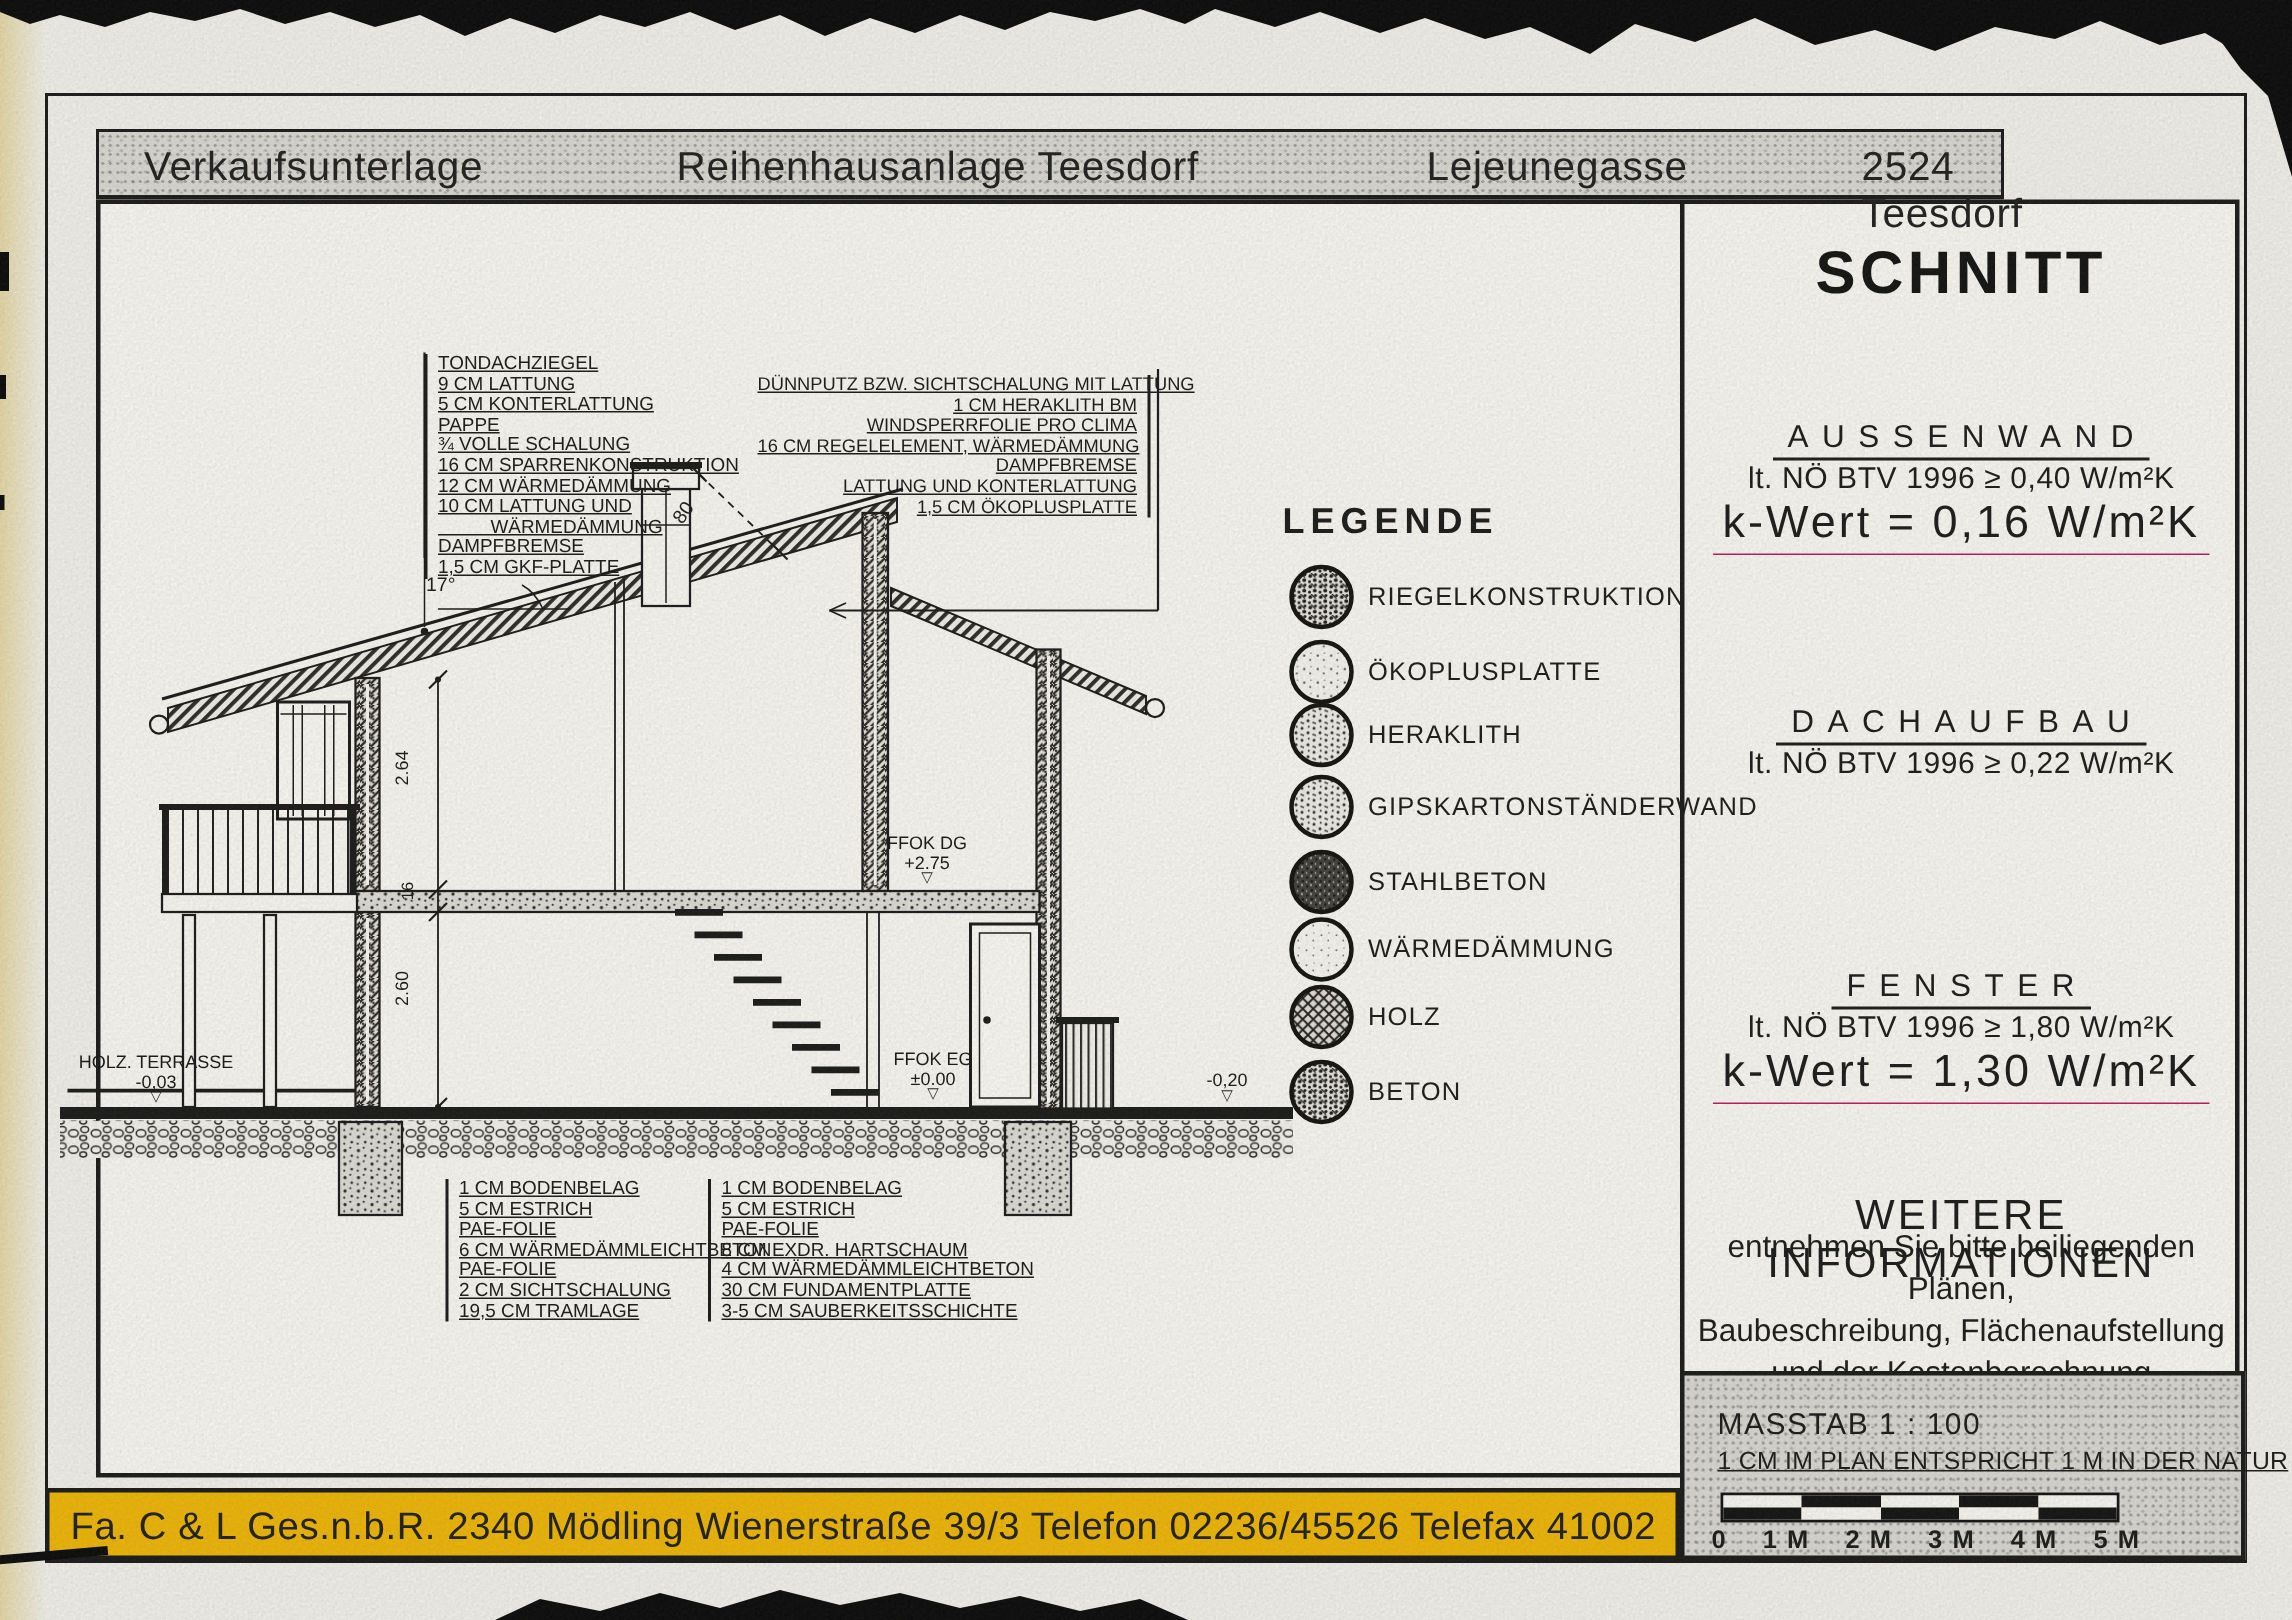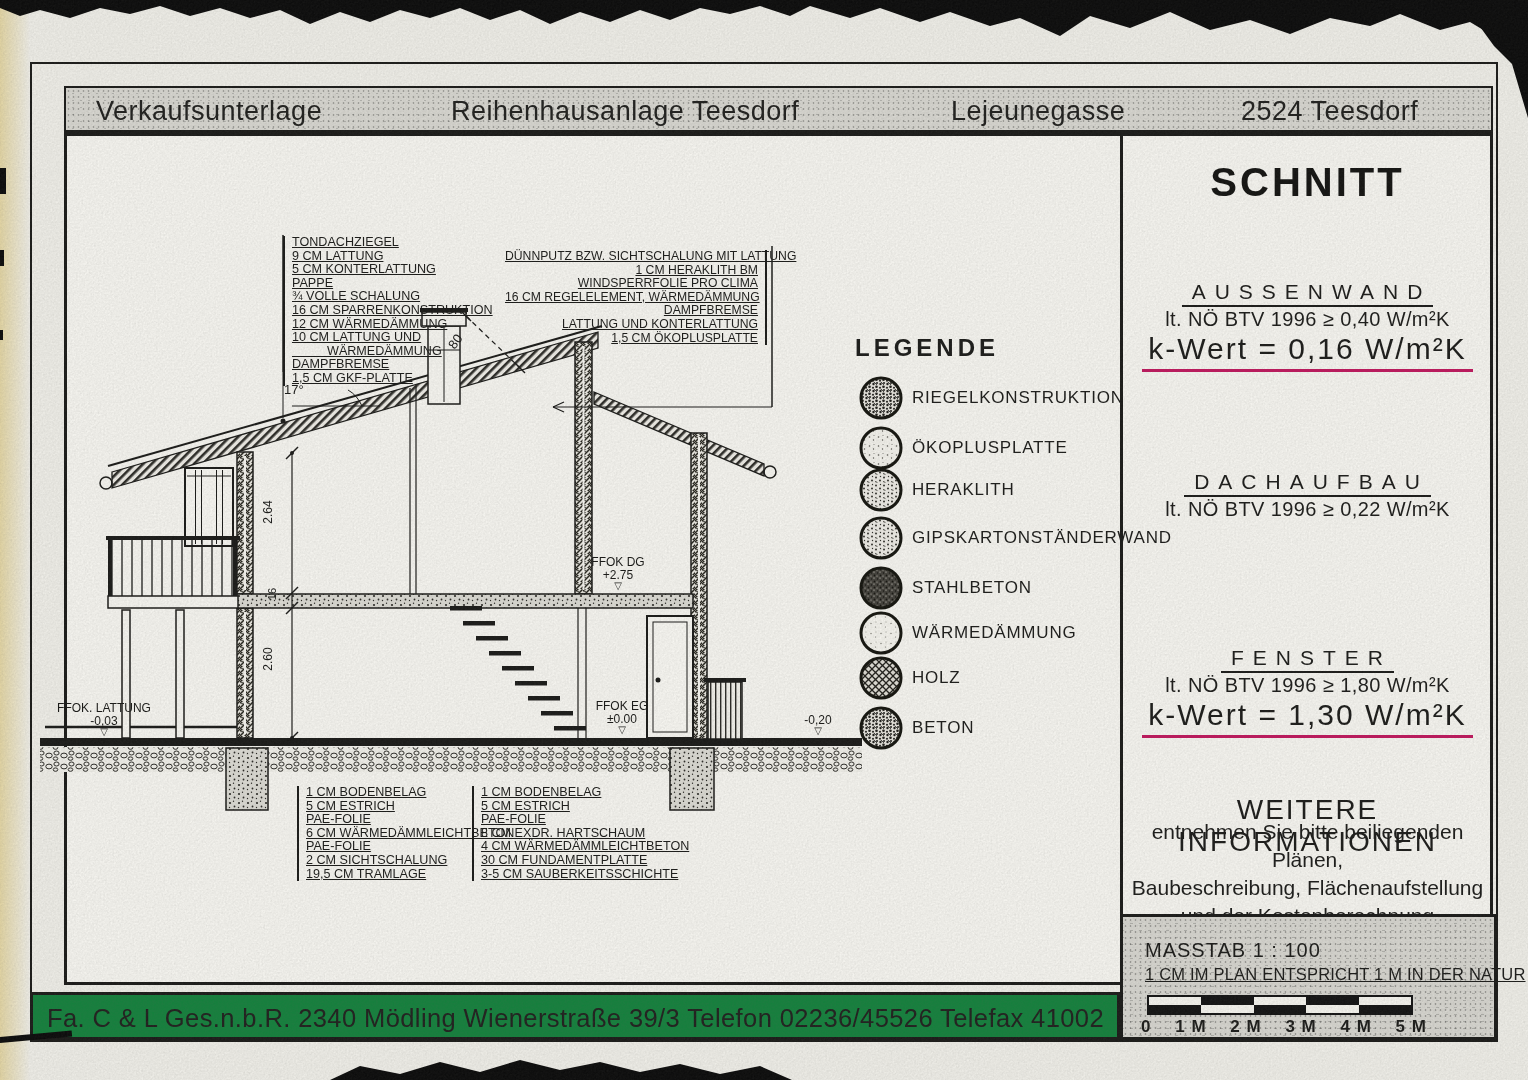--- a/index.html
+++ b/index.html
@@ -6,36 +6,36 @@
   *{box-sizing:border-box;}
   .page{position:relative;width:1528px;height:1080px;background:#edece6;overflow:hidden;
         font-family:"Liberation Sans",sans-serif;color:#1c1c1a;}
   .abs{position:absolute;}
   
   .left-tint{left:0;top:0;width:30px;height:1080px;
     background:linear-gradient(90deg,rgba(213,187,96,.5),rgba(213,187,96,0));z-index:1;}
   .ghost{background:rgba(145,144,137,.16);z-index:2;border-radius:3px;}
   
   .outer-frame{left:30px;top:62px;width:1468px;height:980px;border:2px solid #1b1b19;z-index:3;}
-  .header-band{left:64px;top:86px;width:1429px;height:47px;border:2px solid #1b1b19;border-bottom-width:3px;
+  .header-band{left:64px;top:86px;width:1272px;height:47px;border:2px solid #1b1b19;border-bottom-width:3px;
     background-color:#d6d5cf;
     background-image:radial-gradient(rgba(20,20,20,.28) 1px,transparent 1.1px),radial-gradient(rgba(20,20,20,.18) 1px,transparent 1.1px);
     background-size:5px 6px,8px 7px;background-position:0 0,3px 2px;z-index:4;}
   .header-item{position:absolute;top:8px;font-size:27px;color:#21211f;letter-spacing:.5px;}
   .content-frame{left:64px;top:133px;width:1429px;height:852px;border:3px solid #1b1b19;background:#f4f3ee;z-index:3;}
   .divider{position:absolute;left:1053px;top:0;width:3px;height:846px;background:#1b1b19;}
-  .footer-box{left:30px;top:992px;width:1090px;height:48px;border:3px solid #1b1b19;background:#15803d;z-index:4;}
+  .footer-box{left:30px;top:992px;width:1090px;height:48px;border:3px solid #1b1b19;background:#eab308;z-index:4;}
   .footer-text{position:absolute;left:14px;top:9px;font-size:25.5px;letter-spacing:.4px;color:#21211f;white-space:nowrap;}
   
   .info-panel{left:1122px;top:134px;width:371px;height:782px;z-index:4;}
   .ip-row{position:absolute;width:100%;text-align:center;}
   .ip-title{font-size:40px;font-weight:800;letter-spacing:3px;color:#141412;}
   .ip-head{display:inline-block;font-size:21px;letter-spacing:9px;padding:0 2px 1px 10px;border-bottom:2px solid #1c1c1a;}
   .ip-req{font-size:20px;letter-spacing:.4px;}
-  .ip-kw{display:inline-block;font-size:30px;letter-spacing:2px;border-bottom:3px solid #be185d;padding:0 6px 3px;}
+  .ip-kw{display:inline-block;font-size:30px;letter-spacing:2px;border-bottom:1px solid #be185d;padding:0 6px 3px;}
   .ip-wi{font-size:28px;letter-spacing:2px;margin-top:28px;}
   .ip-wiline{font-size:21px;line-height:28px;}
   
   .masstab-box{left:1120px;top:914px;width:377px;height:126px;border:3px solid #1b1b19;
     background-color:#d5d4ce;
     background-image:radial-gradient(rgba(20,20,20,.30) 1px,transparent 1.1px),radial-gradient(rgba(20,20,20,.20) 1px,transparent 1.1px);
     background-size:5px 6px,9px 7px;background-position:0 0,4px 3px;z-index:5;}
   .mb-l1{position:absolute;left:22px;top:22px;font-size:20px;letter-spacing:1px;}
   .mb-l2{position:absolute;left:22px;top:48px;font-size:16.5px;letter-spacing:.2px;white-space:nowrap;text-decoration:underline;}
   .scalebar{position:absolute;left:24px;top:78px;width:266px;border:2px solid #141414;background:#f3f2ec;}
@@ -300,21 +300,21 @@
       <div class="anno-line">3-5 CM SAUBERKEITSSCHICHTE</div>
     </div>
 
   <div class="dim" style="left:284px;top:382px;font-size:13px">17°</div>
   <div class="dim" style="left:448px;top:334px;transform:rotate(-55deg);font-size:13px">80</div>
   <div class="dim" style="left:256px;top:505px;transform:rotate(-90deg)">2.64</div>
   <div class="dim" style="left:266px;top:588px;transform:rotate(-90deg);font-size:11px">16</div>
   <div class="dim" style="left:256px;top:652px;transform:rotate(-90deg)">2.60</div>
 
   <div class="level" style="left:36px;top:702px;width:136px">
-    <div>FFOK. LATTUNG</div>
+    <div>HOLZ. TERRASSE</div>
     <div>-0,03</div>
     <div class="tri">▽</div>
   </div>
   <div class="level" style="left:582px;top:556px;width:72px">
     <div>FFOK DG</div>
     <div>+2.75</div>
     <div class="tri">▽</div>
   </div>
   <div class="level" style="left:586px;top:700px;width:72px">
     <div>FFOK EG</div>

